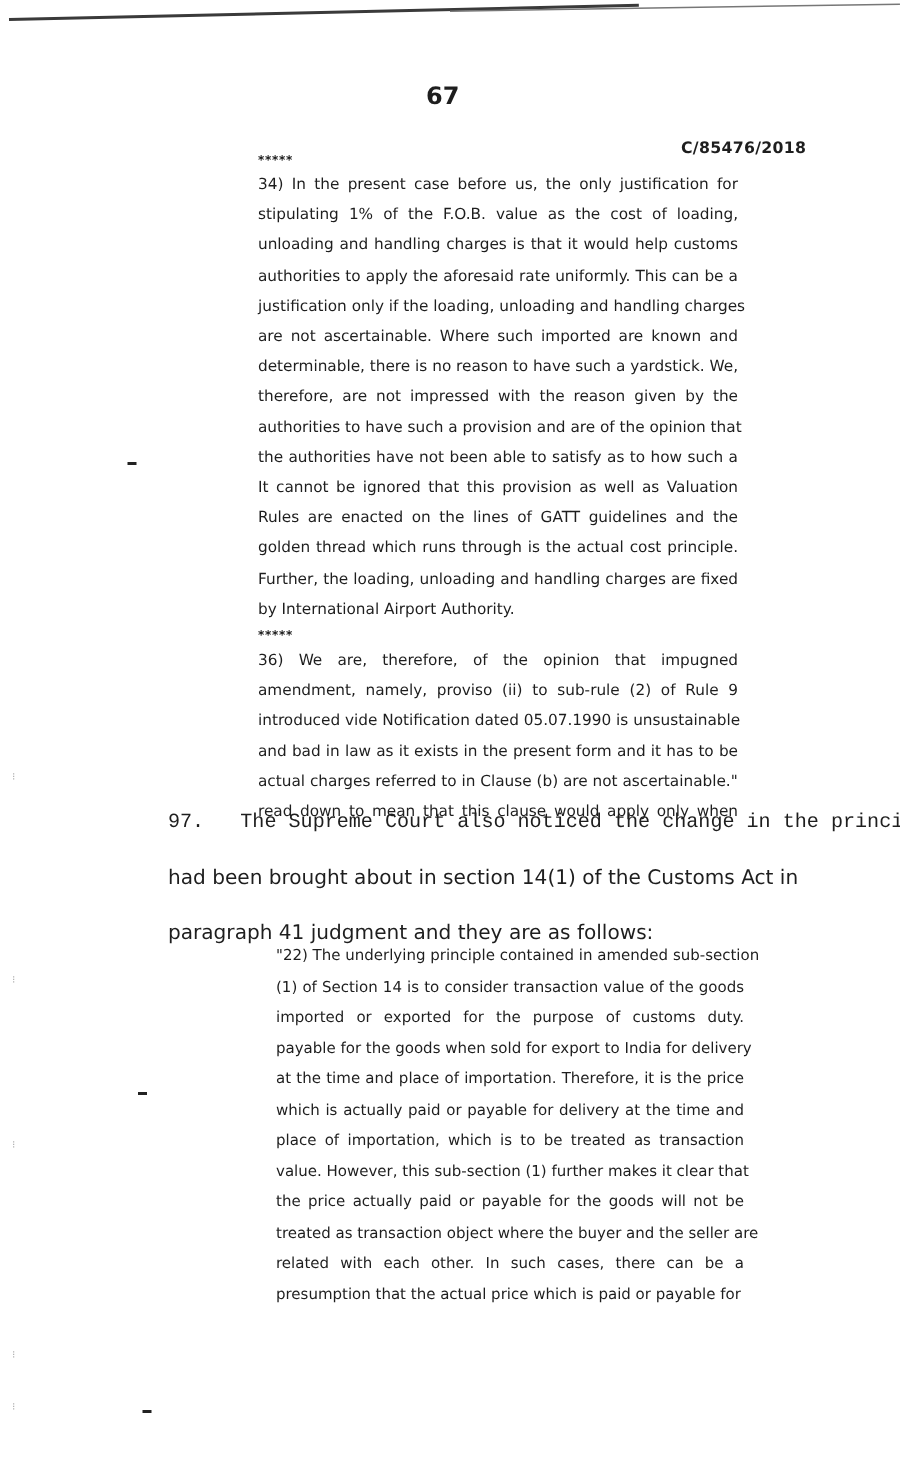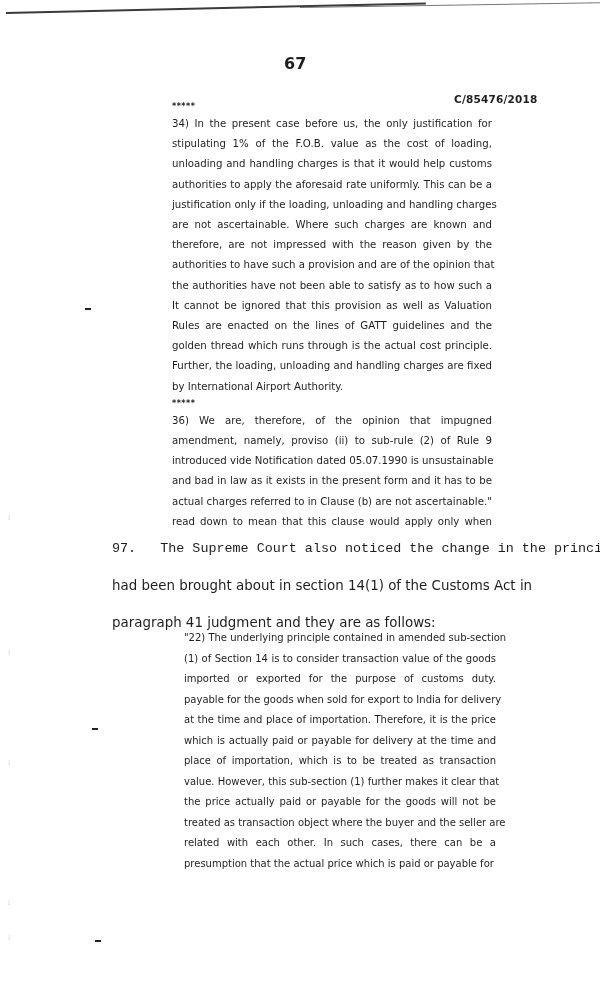--- a/index.html
+++ b/index.html
@@ -33,21 +33,22 @@
 <div class="case-no">C/85476/2018</div>
 
 <div class="quote1">
   <span class="stars">*****</span>
   <div>
     <span class="ln">34) In the present case before us, the only justification for</span>
     <span class="ln">stipulating 1% of the F.O.B. value as the cost of loading,</span>
     <span class="ln">unloading and handling charges is that it would help customs</span>
     <span class="ln">authorities to apply the aforesaid rate uniformly. This can be a</span>
     <span class="ln">justification only if the loading, unloading and handling charges</span>
-    <span class="ln">are not ascertainable. Where such charges are known and</span>
+    <span class="ln">are not ascertainable. Where such imported are known and</span>
+    <span class="ln">determinable, there is no reason to have such a yardstick. We,</span>
     <span class="ln">therefore, are not impressed with the reason given by the</span>
     <span class="ln">authorities to have such a provision and are of the opinion that</span>
     <span class="ln">the authorities have not been able to satisfy as to how such a</span>
     <span class="ln">It cannot be ignored that this provision as well as Valuation</span>
     <span class="ln">Rules are enacted on the lines of GATT guidelines and the</span>
     <span class="ln">golden thread which runs through is the actual cost principle.</span>
     <span class="ln">Further, the loading, unloading and handling charges are fixed</span>
     <span class="ln last">by International Airport Authority.</span>
   </div>
   <span class="stars">*****</span>

